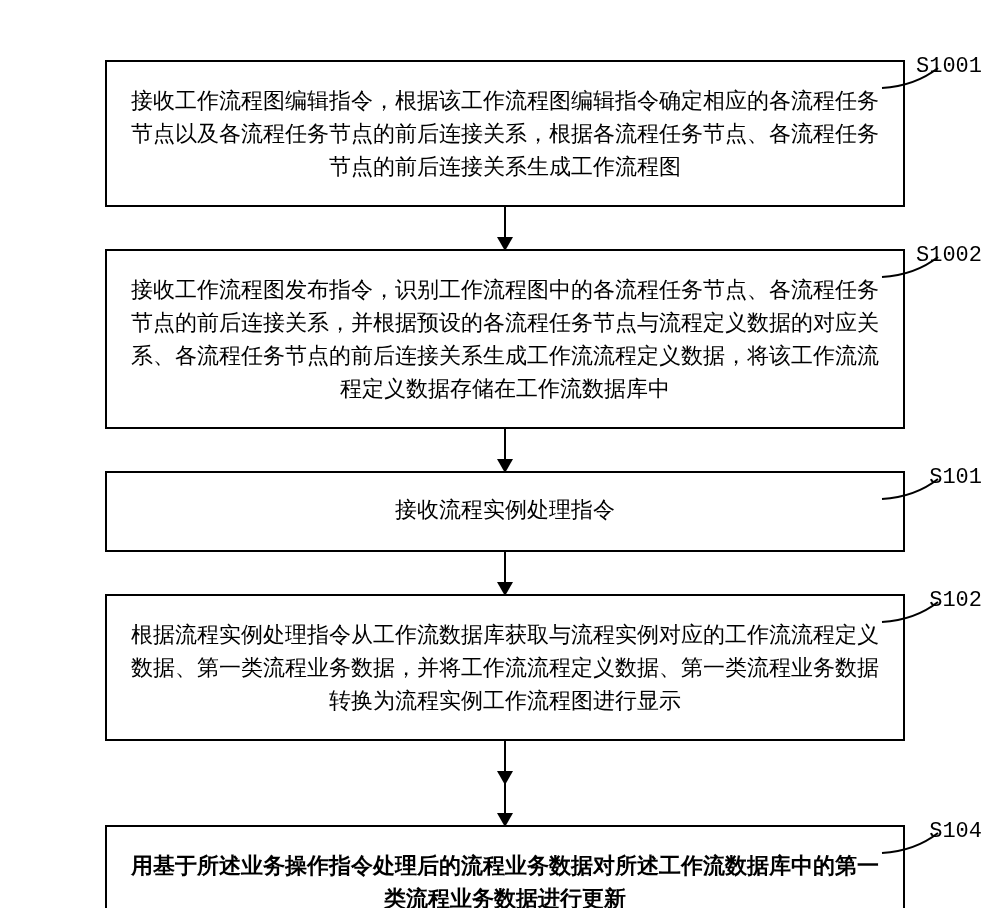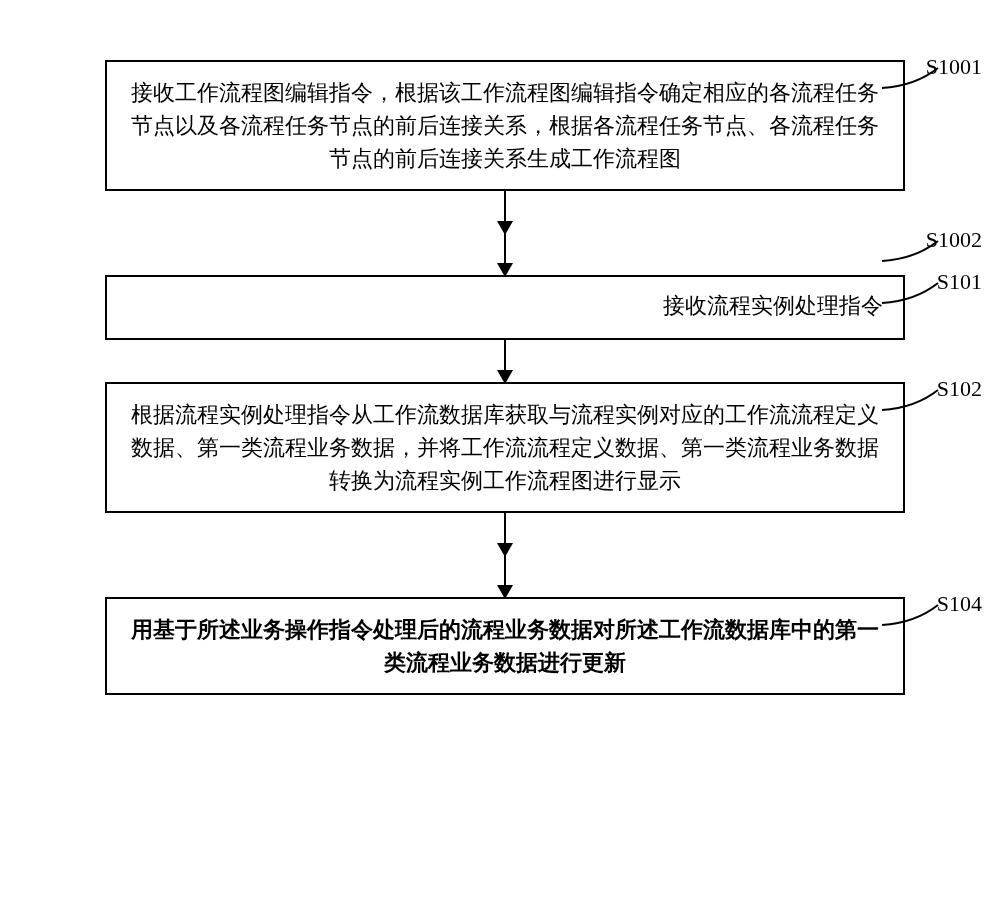--- a/index.html
+++ b/index.html
@@ -24,48 +24,48 @@
     .step-wrapper {
       position: relative;
       width: 100%;
       display: flex;
       justify-content: center;
     }
     .step-box {
       border: 2px solid #000;
       background: #fff;
       width: 800px;
-      padding: 14px 20px;
+      padding: 22px 20px;
       text-align: center;
       font-size: 22px;
       line-height: 1.5;
       display: flex;
       align-items: center;
-      justify-content: flex-end;
+      justify-content: center;
     }
     .step-box.tall-3 {
       min-height: 108px;
     }
     .step-box.tall-4 {
       min-height: 140px;
     }
     .step-box.single {
       min-height: 56px;
       font-family: Liberation Mono, monospace;
     }
     .step-box.tall-2 {
       min-height: 78px;
       font-weight: bold;
     }
     .label {
       position: absolute;
       top: -6px;
       right: -32px;
       font-size: 22px;
-      font-family: Liberation Serif, serif;
+      font-family: Liberation Mono, monospace;
       white-space: nowrap;
     }
     .curve {
       position: absolute;
       top: 6px;
       right: 10px;
       width: 60px;
       height: 24px;
       pointer-events: none;
     }
@@ -104,20 +104,23 @@
     </div>
   </div>
 
   <div class="arrow-down"></div>
 
   <div class="step-wrapper">
     <svg class="curve" viewBox="0 0 60 24">
       <path d="M 2 22 Q 35 20 58 2" stroke="#000" stroke-width="2" fill="none"></path>
     </svg>
     <span class="label">S1002</span>
+    <div class="step-box tall-4">
+      <span>接收工作流程图发布指令，识别工作流程图中的各流程任务节点、各流程任务节点的前后连接关系，并根据预设的各流程任务节点与流程定义数据的对应关系、各流程任务节点的前后连接关系生成工作流流程定义数据，将该工作流流程定义数据存储在工作流数据库中</span>
+    </div>
   </div>
 
   <div class="arrow-down"></div>
 
   <div class="step-wrapper">
     <svg class="curve" viewBox="0 0 60 24">
       <path d="M 2 22 Q 35 20 58 2" stroke="#000" stroke-width="2" fill="none"></path>
     </svg>
     <span class="label">S101</span>
     <div class="step-box single">

